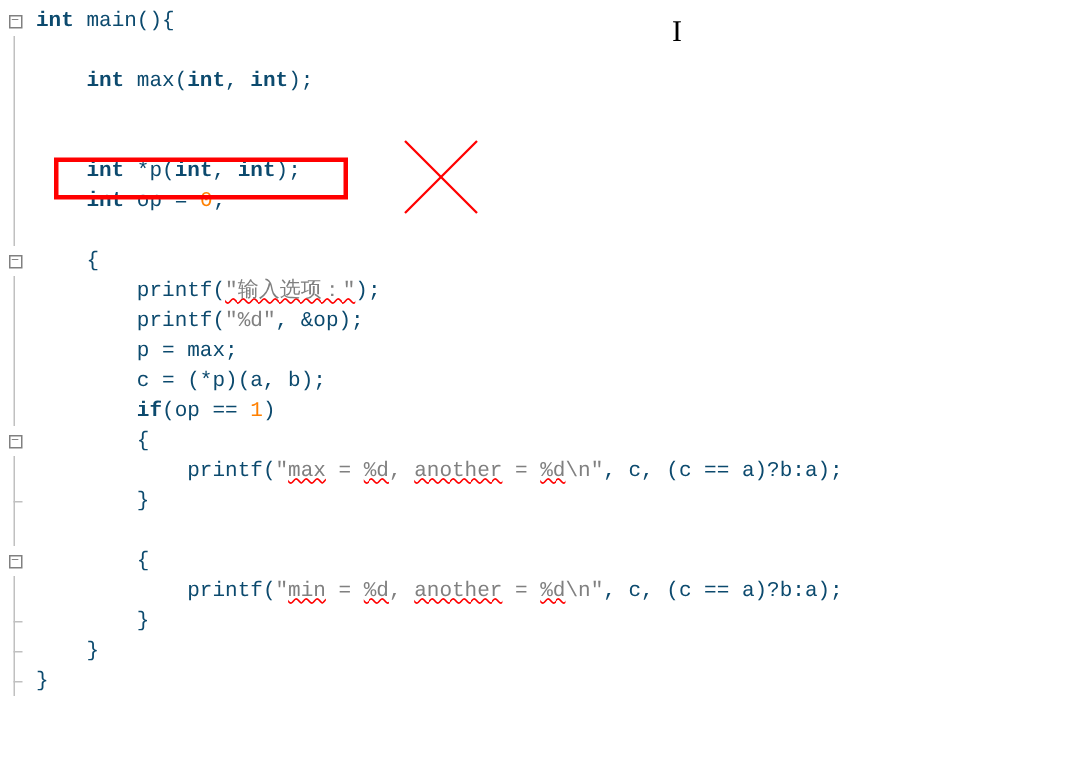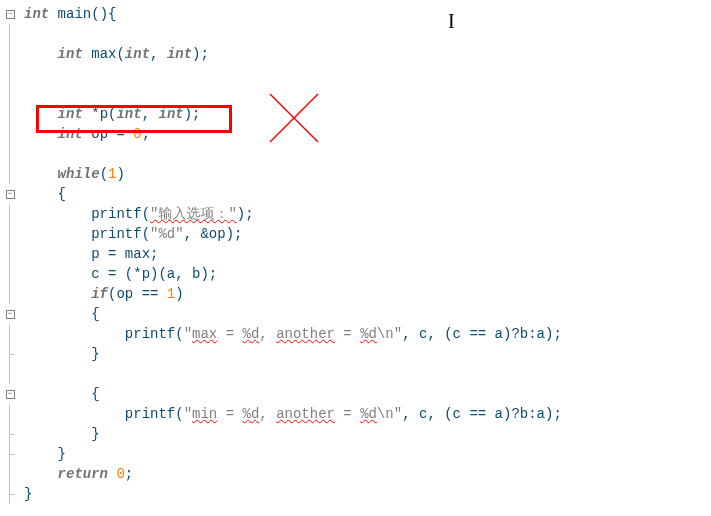--- a/index.html
+++ b/index.html
@@ -58,21 +58,21 @@
     width: 6px;
     height: 1px;
     background: #c0c0c0;
     position: absolute;
     left: 9px;
     top: 10px;
   }
   .code {
     padding-left: 4px;
   }
-  .kw { color: #737373; font-weight: bold; font-style: italic; }
+  .kw { color: #0c4a6e; font-weight: bold; }
   .num { color: #ff8000; }
   .str { color: #808080; }
   .default { color: #0c4a6e; }
   .wavy {
     text-decoration: underline wavy #ff0000;
     text-decoration-thickness: 1px;
   }
   .highlight-box {
     position: absolute;
     border: 3px solid #ff0000;
@@ -124,24 +124,20 @@
 
 <div class="line">
   <span class="gutter"><span class="fold-line"></span></span>
   <span class="code"><span>    </span><span class="kw">int</span><span class="default"> op = </span><span class="num">0</span><span class="default">;</span></span>
 </div>
 
 <div class="line">
   <span class="gutter"><span class="fold-line"></span></span><span class="code"> </span>
 </div>
 
-<div class="line">
-  <span class="gutter"><span class="fold-line"></span></span>
-  <span class="code"><span>    </span><span class="kw">while</span><span class="default">(</span><span class="num">1</span><span class="default">)</span></span>
-</div>
 
 <div class="line">
   <span class="gutter"><span class="fold-box">−</span></span>
   <span class="code"><span>    </span><span class="default">{</span></span>
 </div>
 
 <div class="line">
   <span class="gutter"><span class="fold-line"></span></span>
   <span class="code"><span>        </span><span class="default">printf</span><span class="default">(</span><span class="str wavy">"输入选项："</span><span class="default">);</span></span>
 </div>
@@ -198,24 +194,20 @@
 <div class="line">
   <span class="gutter"><span class="fold-line"></span><span class="fold-end"></span></span>
   <span class="code"><span>        </span><span class="default">}</span></span>
 </div>
 
 <div class="line">
   <span class="gutter"><span class="fold-line"></span><span class="fold-end"></span></span>
   <span class="code"><span>    </span><span class="default">}</span></span>
 </div>
 
-<div class="line">
-  <span class="gutter"><span class="fold-line"></span></span>
-  <span class="code"><span>    </span><span class="kw">return</span><span class="default"> </span><span class="num">0</span><span class="default">;</span></span>
-</div>
 
 <div class="line">
   <span class="gutter"><span class="fold-line"></span><span class="fold-end"></span></span>
   <span class="code"><span class="default">}</span></span>
 </div>
 
 </div>
 
 <div class="highlight-box" style="left:36px;top:105px;width:190px;height:22px"></div>
 

